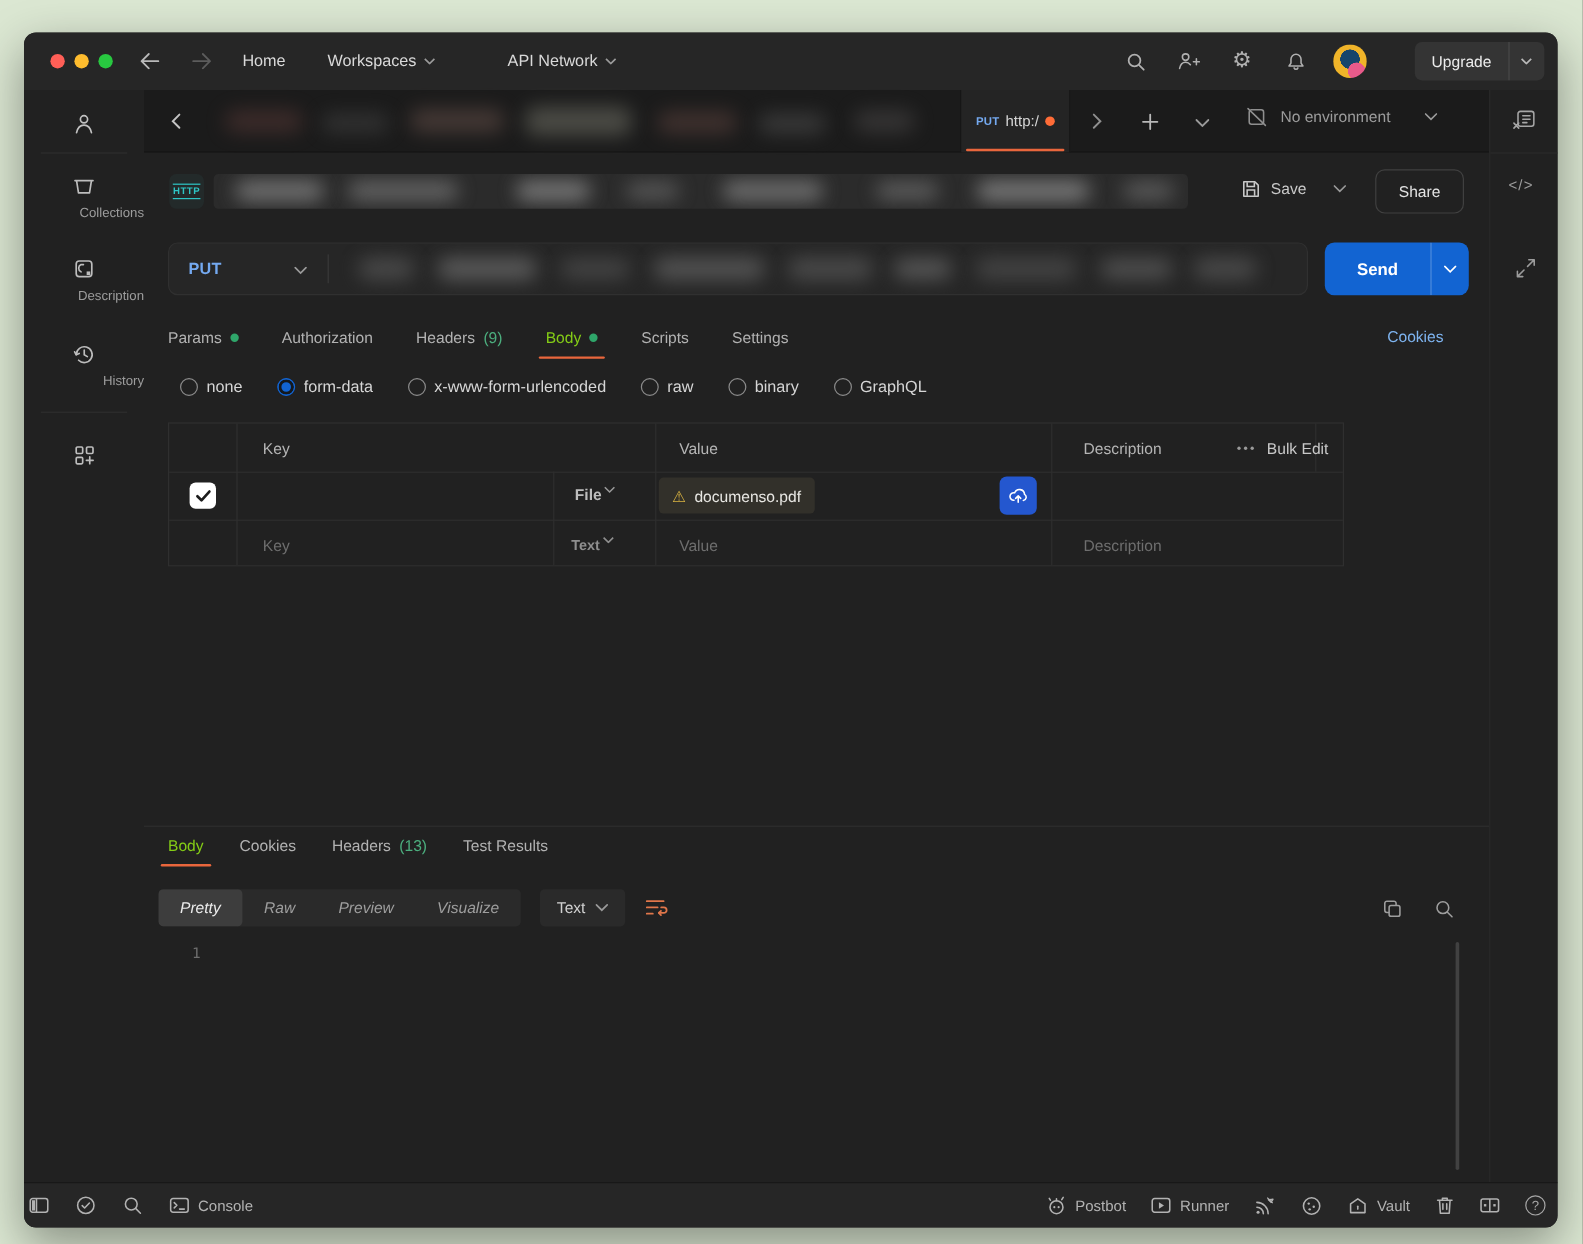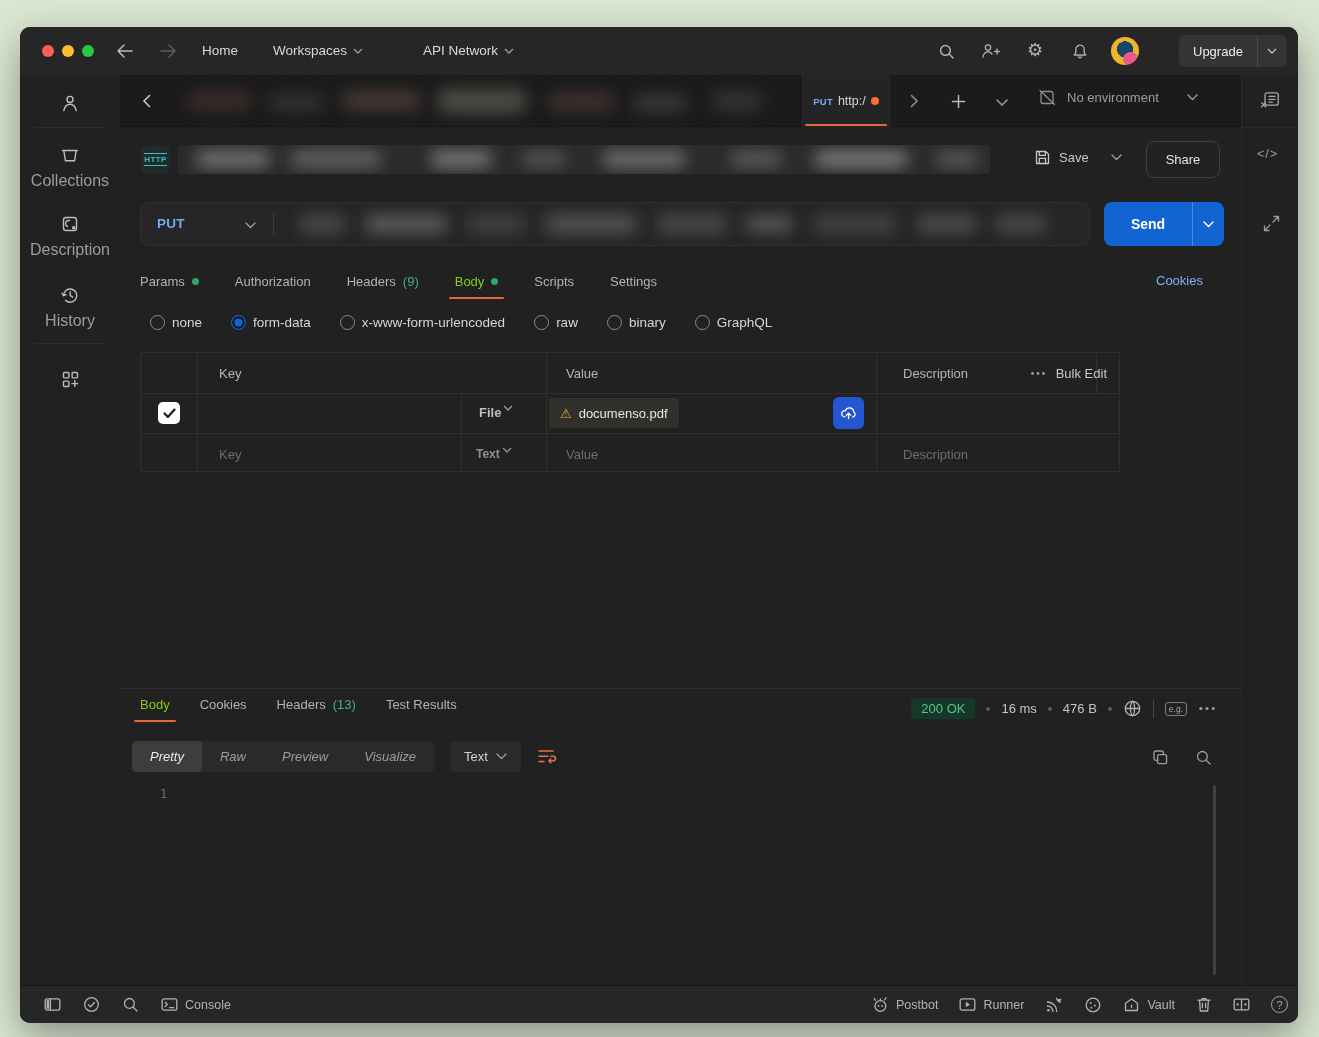--- a/index.html
+++ b/index.html
@@ -30,21 +30,21 @@
       radial-gradient(circle at 50% 44%, #17456b 0 38%, rgba(0,0,0,0) 39%),
       #f0b429;
   }
   .upgrade {
     display:flex; align-items:center; background:#343434; border-radius:6px; height:32px; overflow:hidden;
   }
   .upgrade .lbl { padding:0 14px; color:#ececec; font-size:13px; }
   .upgrade .chev { border-left:1px solid #4a4a4a; width:30px; height:32px; display:flex; align-items:center; justify-content:center; }
   
   .rail { position:absolute; left:0; top:48px; width:100px; bottom:38px; background:#212121; }
-  .rail-item { position:absolute; left:0; width:100px; text-align:center; color:#9d9d9d; font-size:16px; }
+  .rail-item { position:absolute; left:0; width:100px; text-align:right; color:#9d9d9d; font-size:11px; }
   .rail hr { border:none; border-top:1px solid #2e2e2e; position:absolute; left:14px; right:14px; }
   
   .tabstrip { position:absolute; left:100px; top:48px; right:57px; height:52px; background:#1b1b1b; border-bottom:1px solid #161616; }
   .blurblob { position:absolute; filter:blur(8px); border-radius:8px; opacity:.75; }
   .activetab {
     position:absolute; left:680px; top:0; width:92px; height:52px; background:#242424;
     display:flex; align-items:center; justify-content:center; gap:5px; border-left:1px solid #161616; border-right:1px solid #161616;
   }
   .activetab .underline { position:absolute; left:4px; right:4px; bottom:1px; height:2px; background:#e9663c; border-radius:2px; }
   .methodtag { color:#74a9f0; font-size:9.5px; font-weight:bold; letter-spacing:.2px; }
@@ -119,21 +119,21 @@
   .viewicons { position:absolute; right:86px; top:722px; display:flex; gap:26px; }
   .gutter { position:absolute; left:140px; top:760px; color:#6e6e6e; font-size:12px; font-family:"DejaVu Sans Mono", monospace; }
   .vscroll { position:absolute; left:1193px; top:758px; width:3px; height:190px; background:#414141; border-radius:2px; }
   
   .rrail { position:absolute; right:0; top:48px; width:57px; bottom:38px; border-left:1px solid #2a2a2a; background:#212121; }
   .rrail hr { border:none; border-top:1px solid #2a2a2a; position:absolute; left:0; right:0; top:52px; }
   .code-ic { color:#9c9c9c; font-size:12.5px; letter-spacing:1px; }
   
   .footer { position:absolute; left:0; right:0; bottom:0; height:38px; background:#262626; border-top:1px solid #181818; display:flex; align-items:center; }
   .fitem { display:flex; align-items:center; gap:7px; color:#b2b2b2; font-size:12.5px; }
-  .fleft { display:flex; align-items:center; gap:22px; padding-left:24px; }
+  .fleft { display:flex; align-items:center; gap:22px; padding-left:4px; }
   .fright { margin-left:auto; display:flex; align-items:center; gap:21px; padding-right:10px; }
   .helpcirc { width:17px; height:17px; border:1.3px solid #a6a6a6; border-radius:50%; display:flex; align-items:center; justify-content:center; color:#a6a6a6; font-size:11px; }
   svg { display:block; }
 </style>
 </head>
 <body>
 
 <div class="window">
 
   <div class="titlebar">
@@ -476,39 +476,20 @@
       </span>
     <span class="rtab">
         <span>Headers</span>
         <span class="gcount">(13)</span>
       </span>
     <span class="rtab">
         <span>Test Results</span>
       </span>
   </div>
 
-  <div class="statusrow">
-    <span class="okbadge">200 OK</span>
-    <span class="sepdot"></span>
-    <span class="meta">16 ms</span>
-    <span class="sepdot"></span>
-    <span class="meta">476 B</span>
-    <span class="sepdot"></span>
-    <svg width="19" height="19" viewBox="0 0 18 18">
-        <circle cx="9" cy="9" r="6.8" stroke="#b0b0b0" stroke-width="1.3" fill="none"></circle>
-        <path d="M2.2 9h13.6M9 2.2c2.6 2.4 2.6 11.2 0 13.6-2.6-2.4-2.6-11.2 0-13.6z" stroke="#b0b0b0" stroke-width="1.2" fill="none"></path>
-      </svg>
-    <span style="width:1px; height:18px; background:#474747;"></span>
-    <span class="egbadge">e.g.</span>
-    <svg width="18" height="5" viewBox="0 0 18 5">
-        <circle cx="2.8" cy="2.5" r="1.6" fill="#9a9a9a"></circle>
-        <circle cx="9" cy="2.5" r="1.6" fill="#9a9a9a"></circle>
-        <circle cx="15.2" cy="2.5" r="1.6" fill="#9a9a9a"></circle>
-      </svg>
-  </div>
 
   <div class="viewrow">
     <div class="seggroup">
       <span class="seg sel">Pretty</span>
       <span class="seg">Raw</span>
       <span class="seg">Preview</span>
       <span class="seg">Visualize</span>
     </div>
     <div class="fmtdd">
       <span>Text</span>

